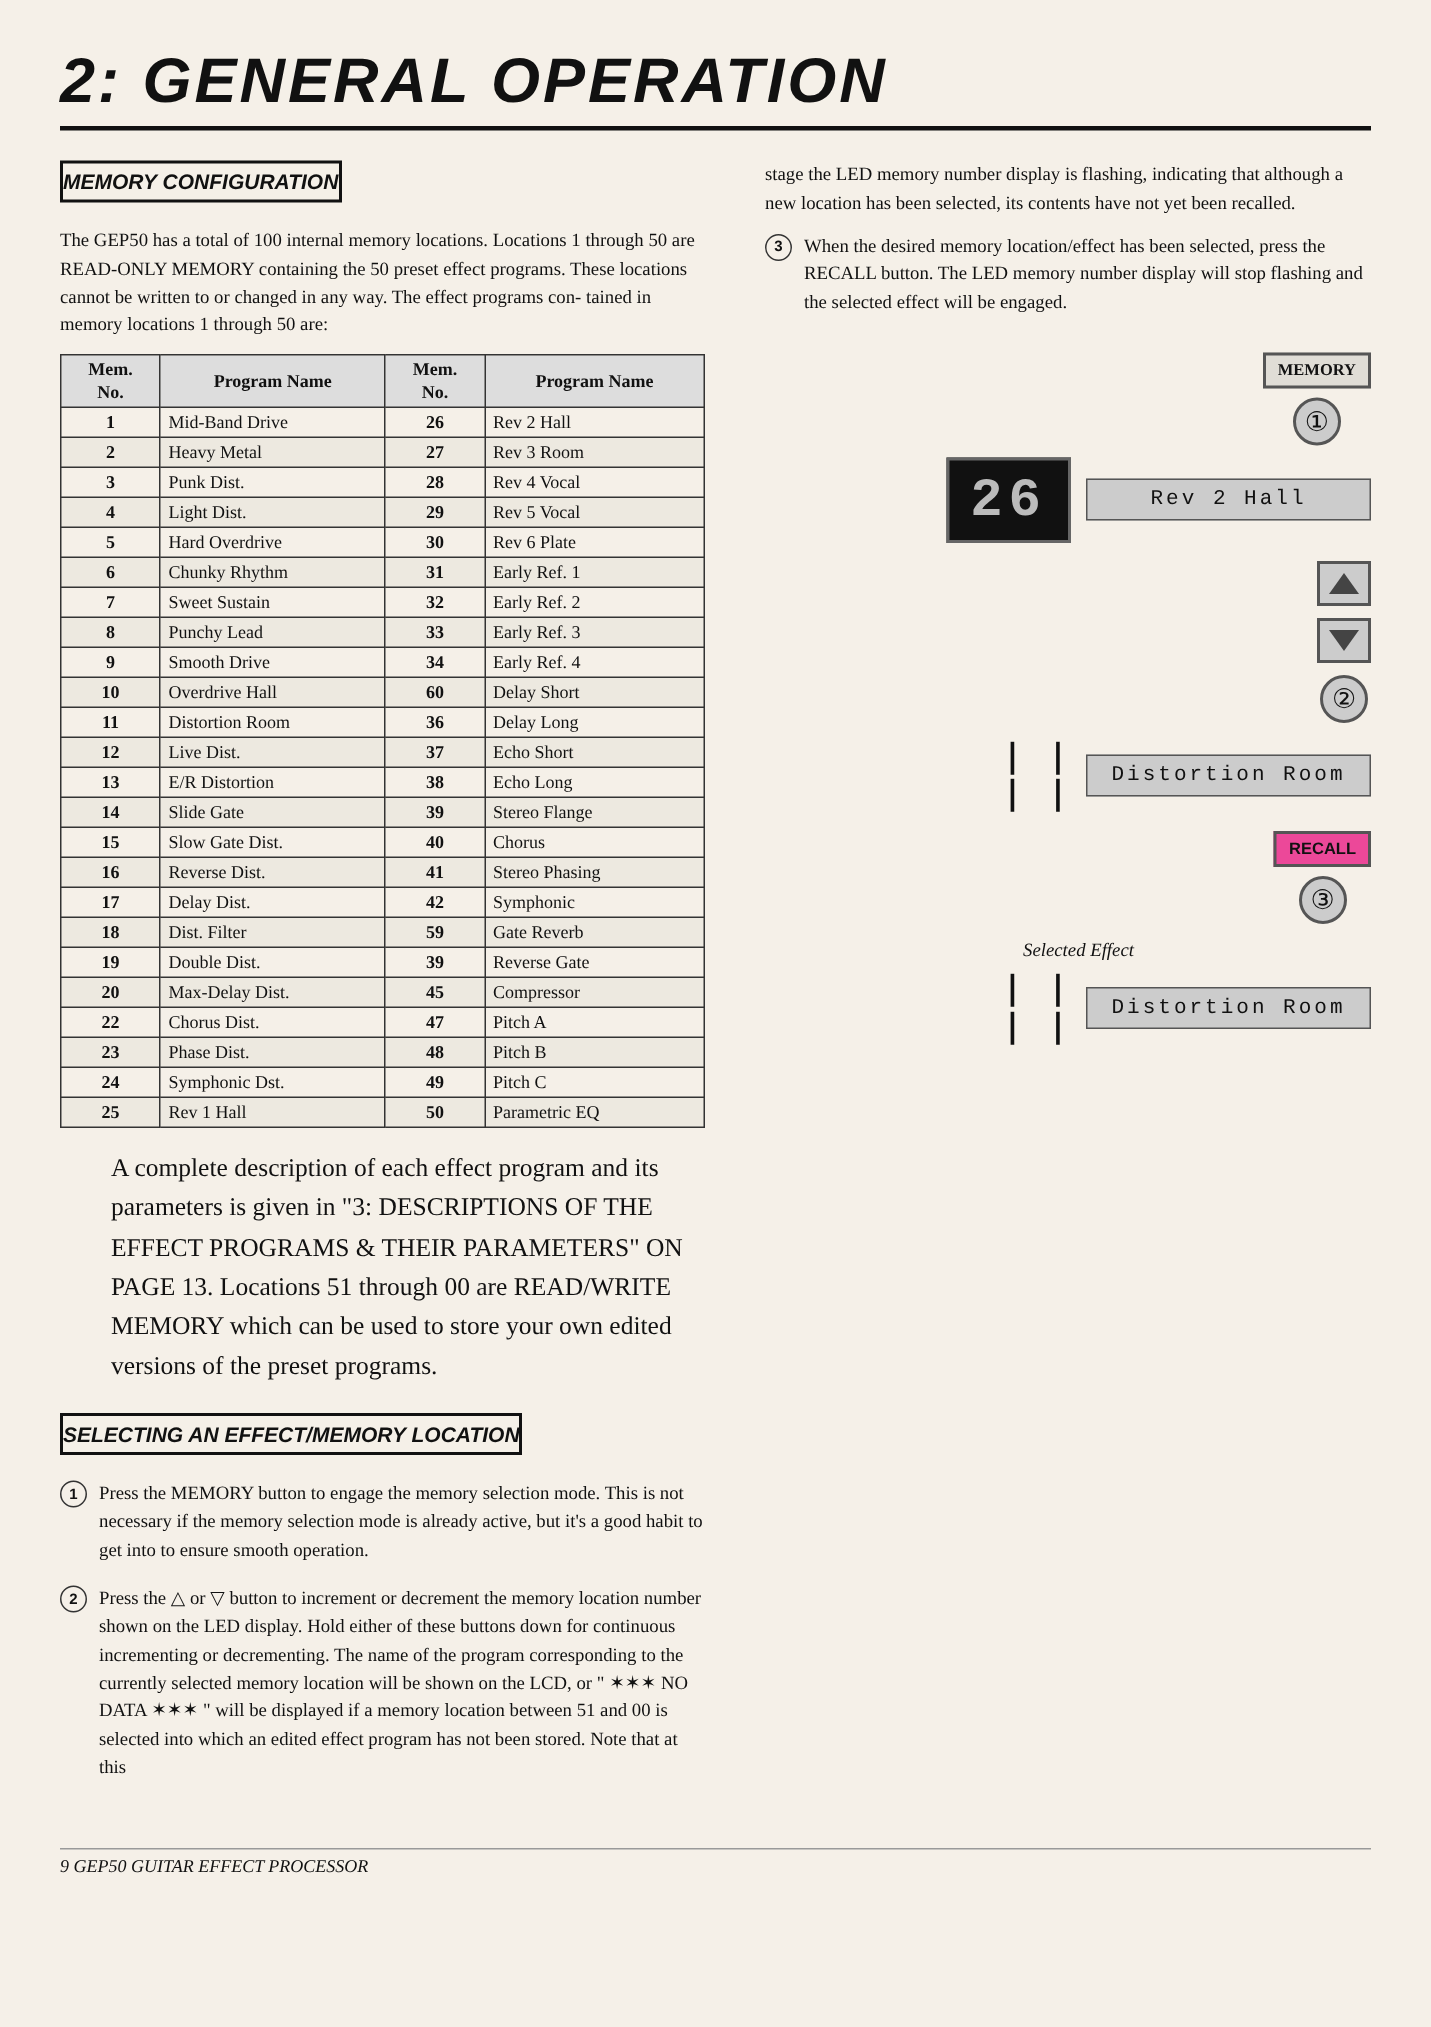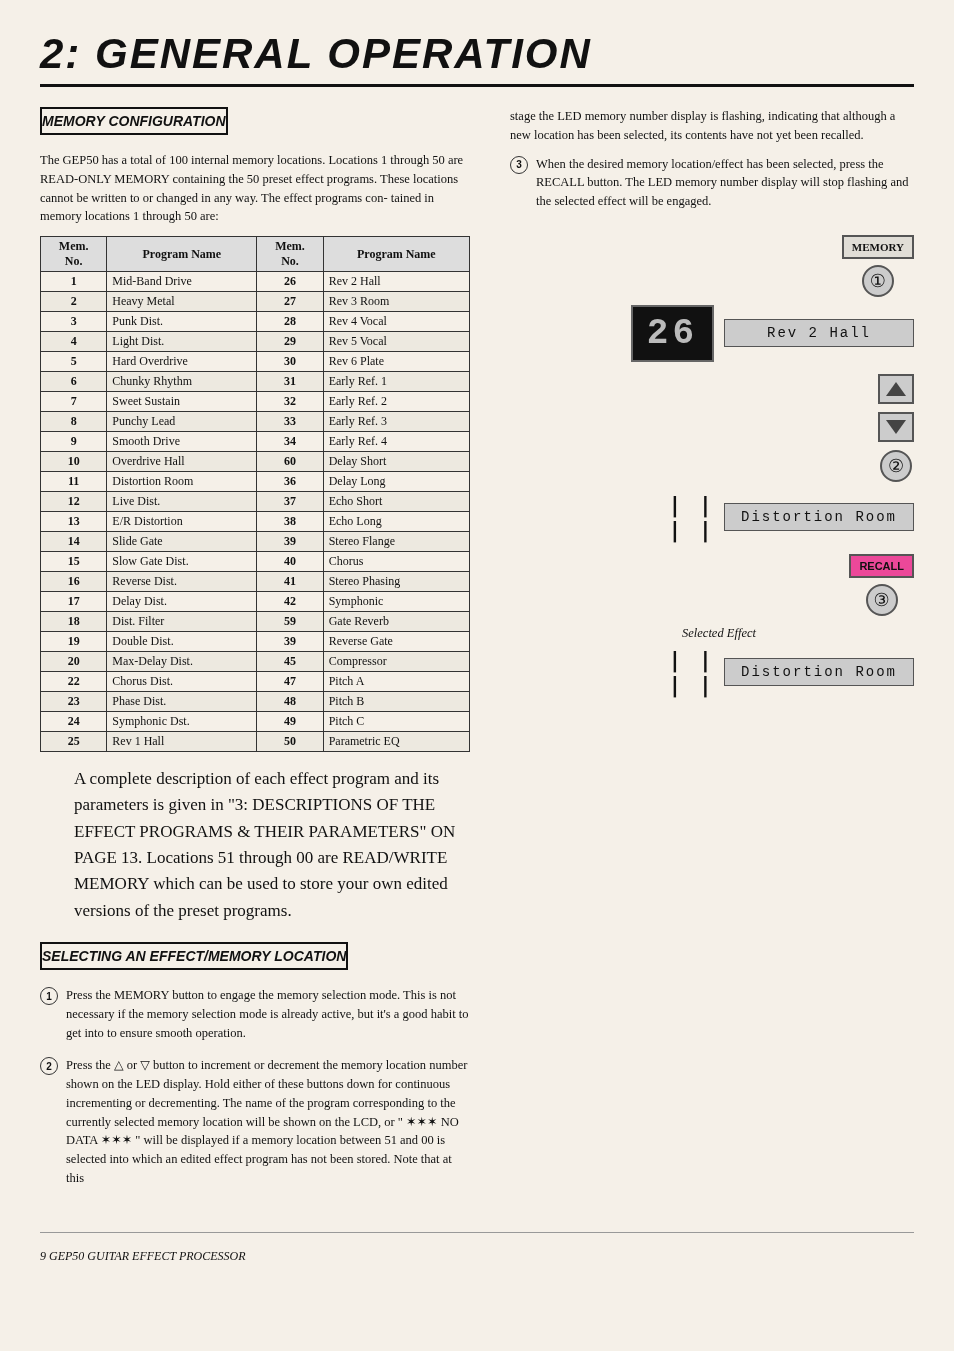--- a/index.html
+++ b/index.html
@@ -96,21 +96,21 @@
       gap: 8px;
       margin-bottom: 14px;
       font-size: 12.5px;
       line-height: 1.5;
     }
     .page-footer {
       margin-top: 30px;
       font-size: 12px;
       font-style: italic;
       border-top: 1px solid #999;
-      padding-top: 16px;
+      padding-top: 4px;
     }
     .memory-box {
       border: 2px solid #555;
       background: #e0ddd6;
       padding: 4px 8px;
       font-size: 11px;
       font-weight: 700;
       text-align: center;
       font-family: Liberation Serif, serif;
     }

